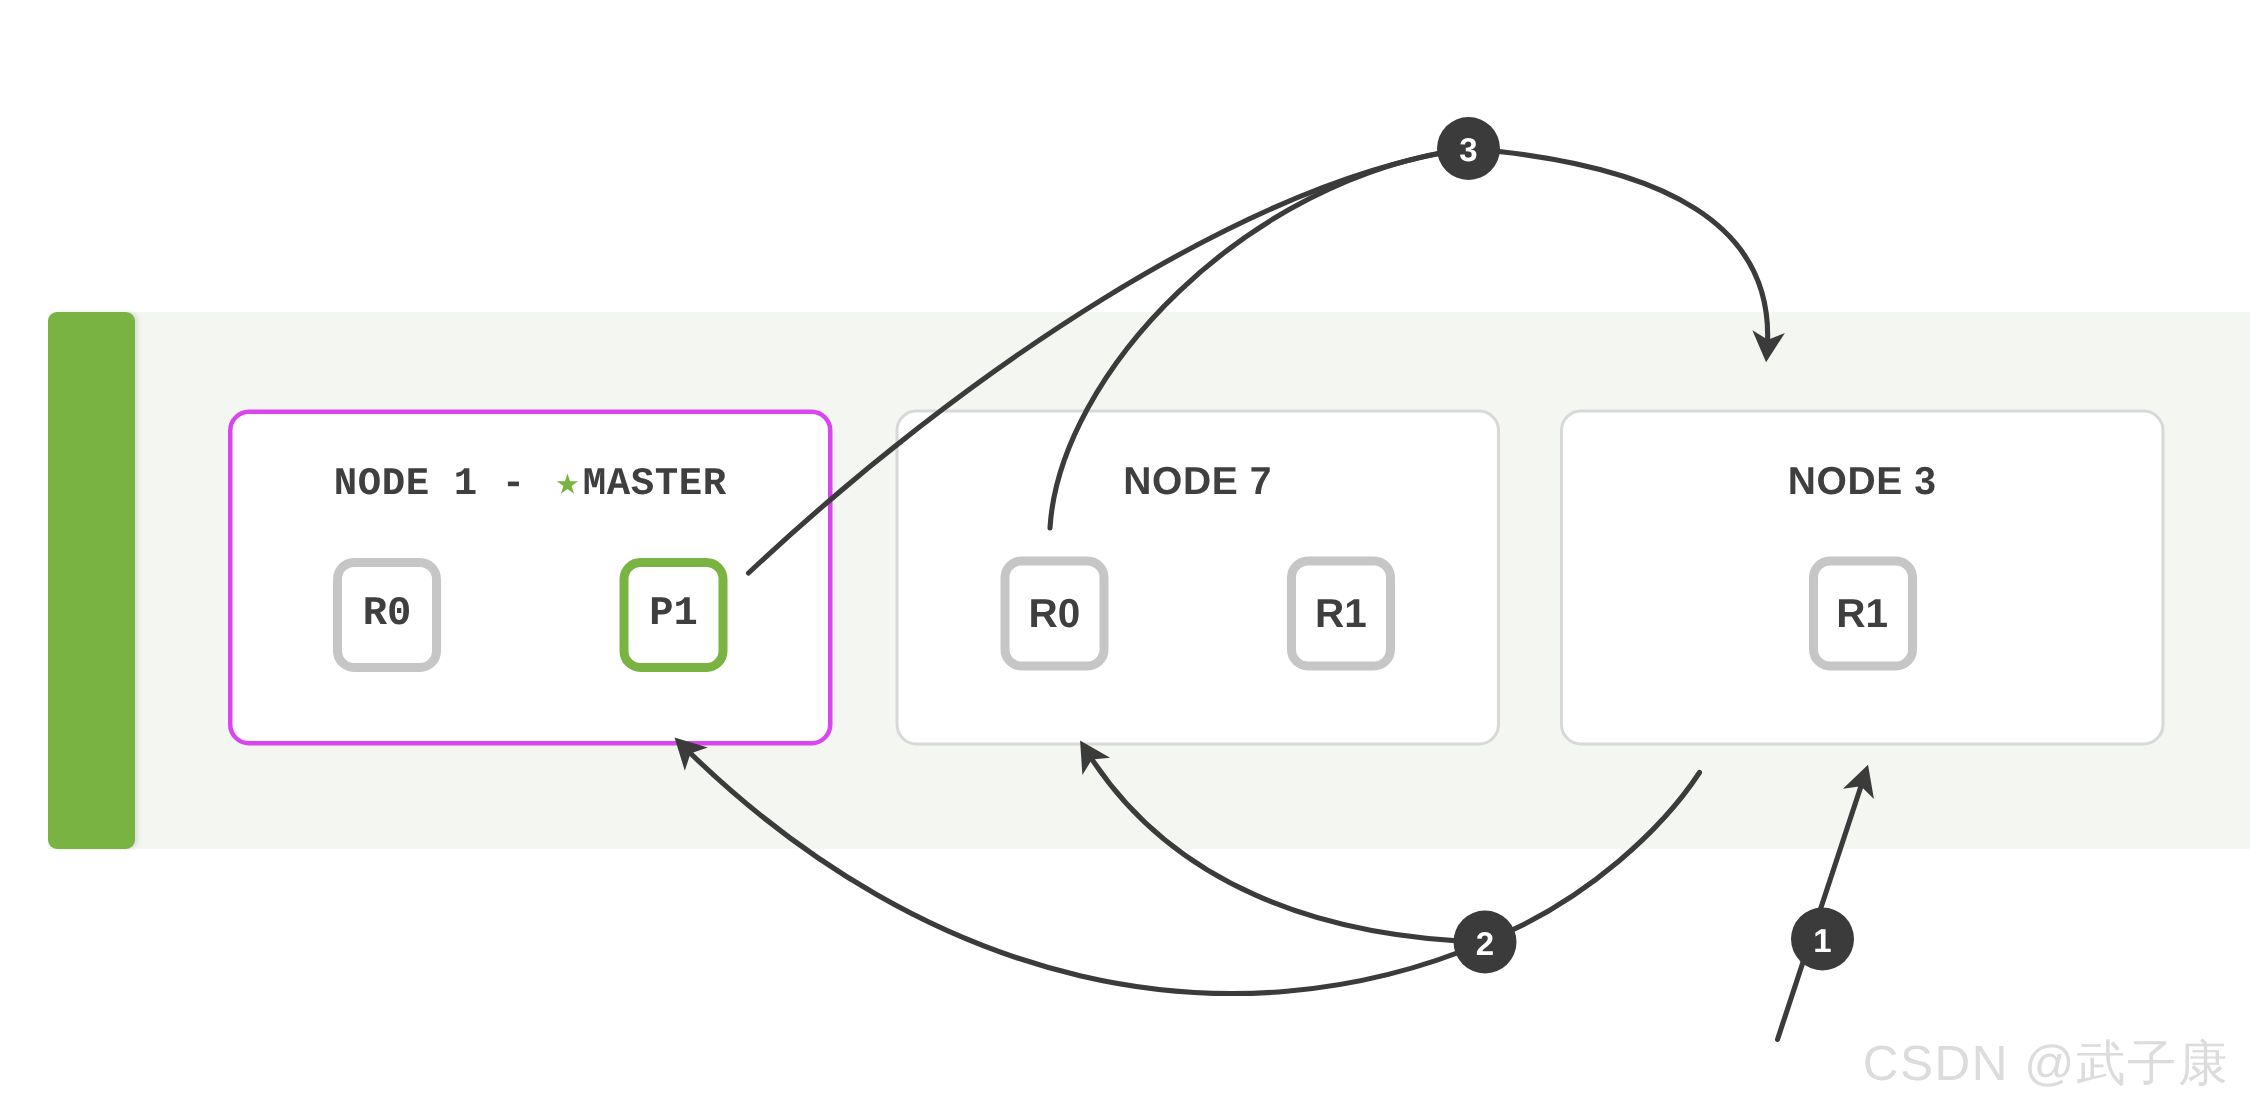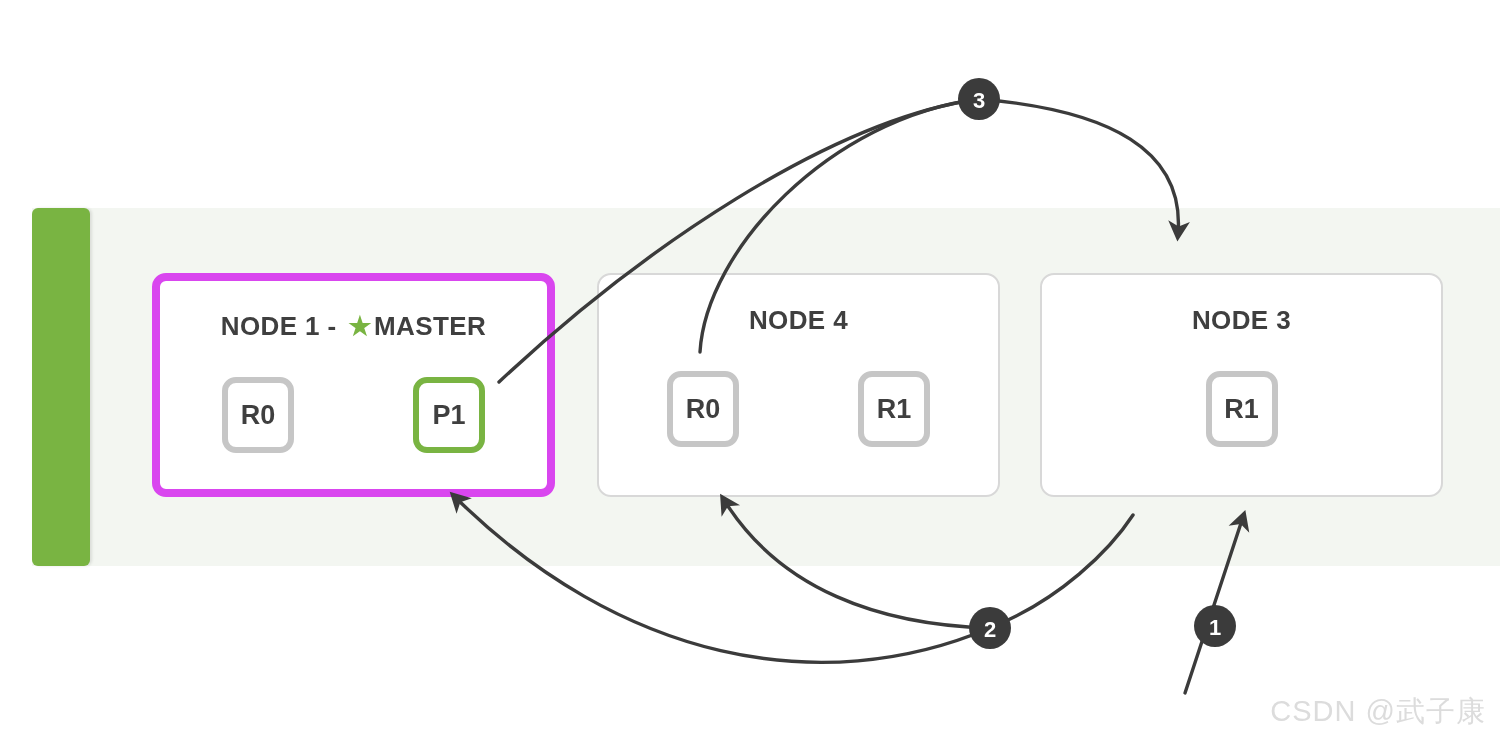--- a/index.html
+++ b/index.html
@@ -63,21 +63,22 @@
     top: 273px;
     height: 224px;
     background: #ffffff;
     border-radius: 14px;
     box-sizing: border-box;
   }
   .node-box.plain {
     border: 2px solid #d8d8d8;
   }
   .node-box.master {
-    border: 8px solid #d946ef;
+    border: 3px solid #d946ef;
+    font-family: Liberation Mono, monospace;
   }
   #node-1 { left: 152px; width: 403px; }
   #node-2 { left: 597px; width: 403px; }
   #node-3 { left: 1040px; width: 403px; }
 
   .node-title {
     position: absolute;
     top: 30px;
     left: 0;
     width: 100%;
@@ -142,21 +143,21 @@
     font-weight: bold;
     text-anchor: middle;
     dominant-baseline: central;
   }
 
   
   #watermark {
     position: absolute;
     right: 14px;
     bottom: 8px;
-    font-size: 29px;
+    font-size: 33px;
     color: #dcdcdc;
     letter-spacing: 1px;
     white-space: nowrap;
   }
 </style>
 </head>
 <body>
 
 <div id="canvas">
 
@@ -169,21 +170,21 @@
       <span>NODE 1 - </span><span class="star">★</span><span>MASTER</span>
     </div>
     <div class="shard-row">
       <div class="shard replica">R0</div>
       <div class="shard primary">P1</div>
     </div>
   </div>
 
   <div class="node-box plain" id="node-2">
     <div class="node-title">
-      <span>NODE 4</span>
+      <span>NODE 7</span>
     </div>
     <div class="shard-row">
       <div class="shard replica">R0</div>
       <div class="shard replica">R1</div>
     </div>
   </div>
 
   <div class="node-box plain" id="node-3">
     <div class="node-title">
       <span>NODE 3</span>

